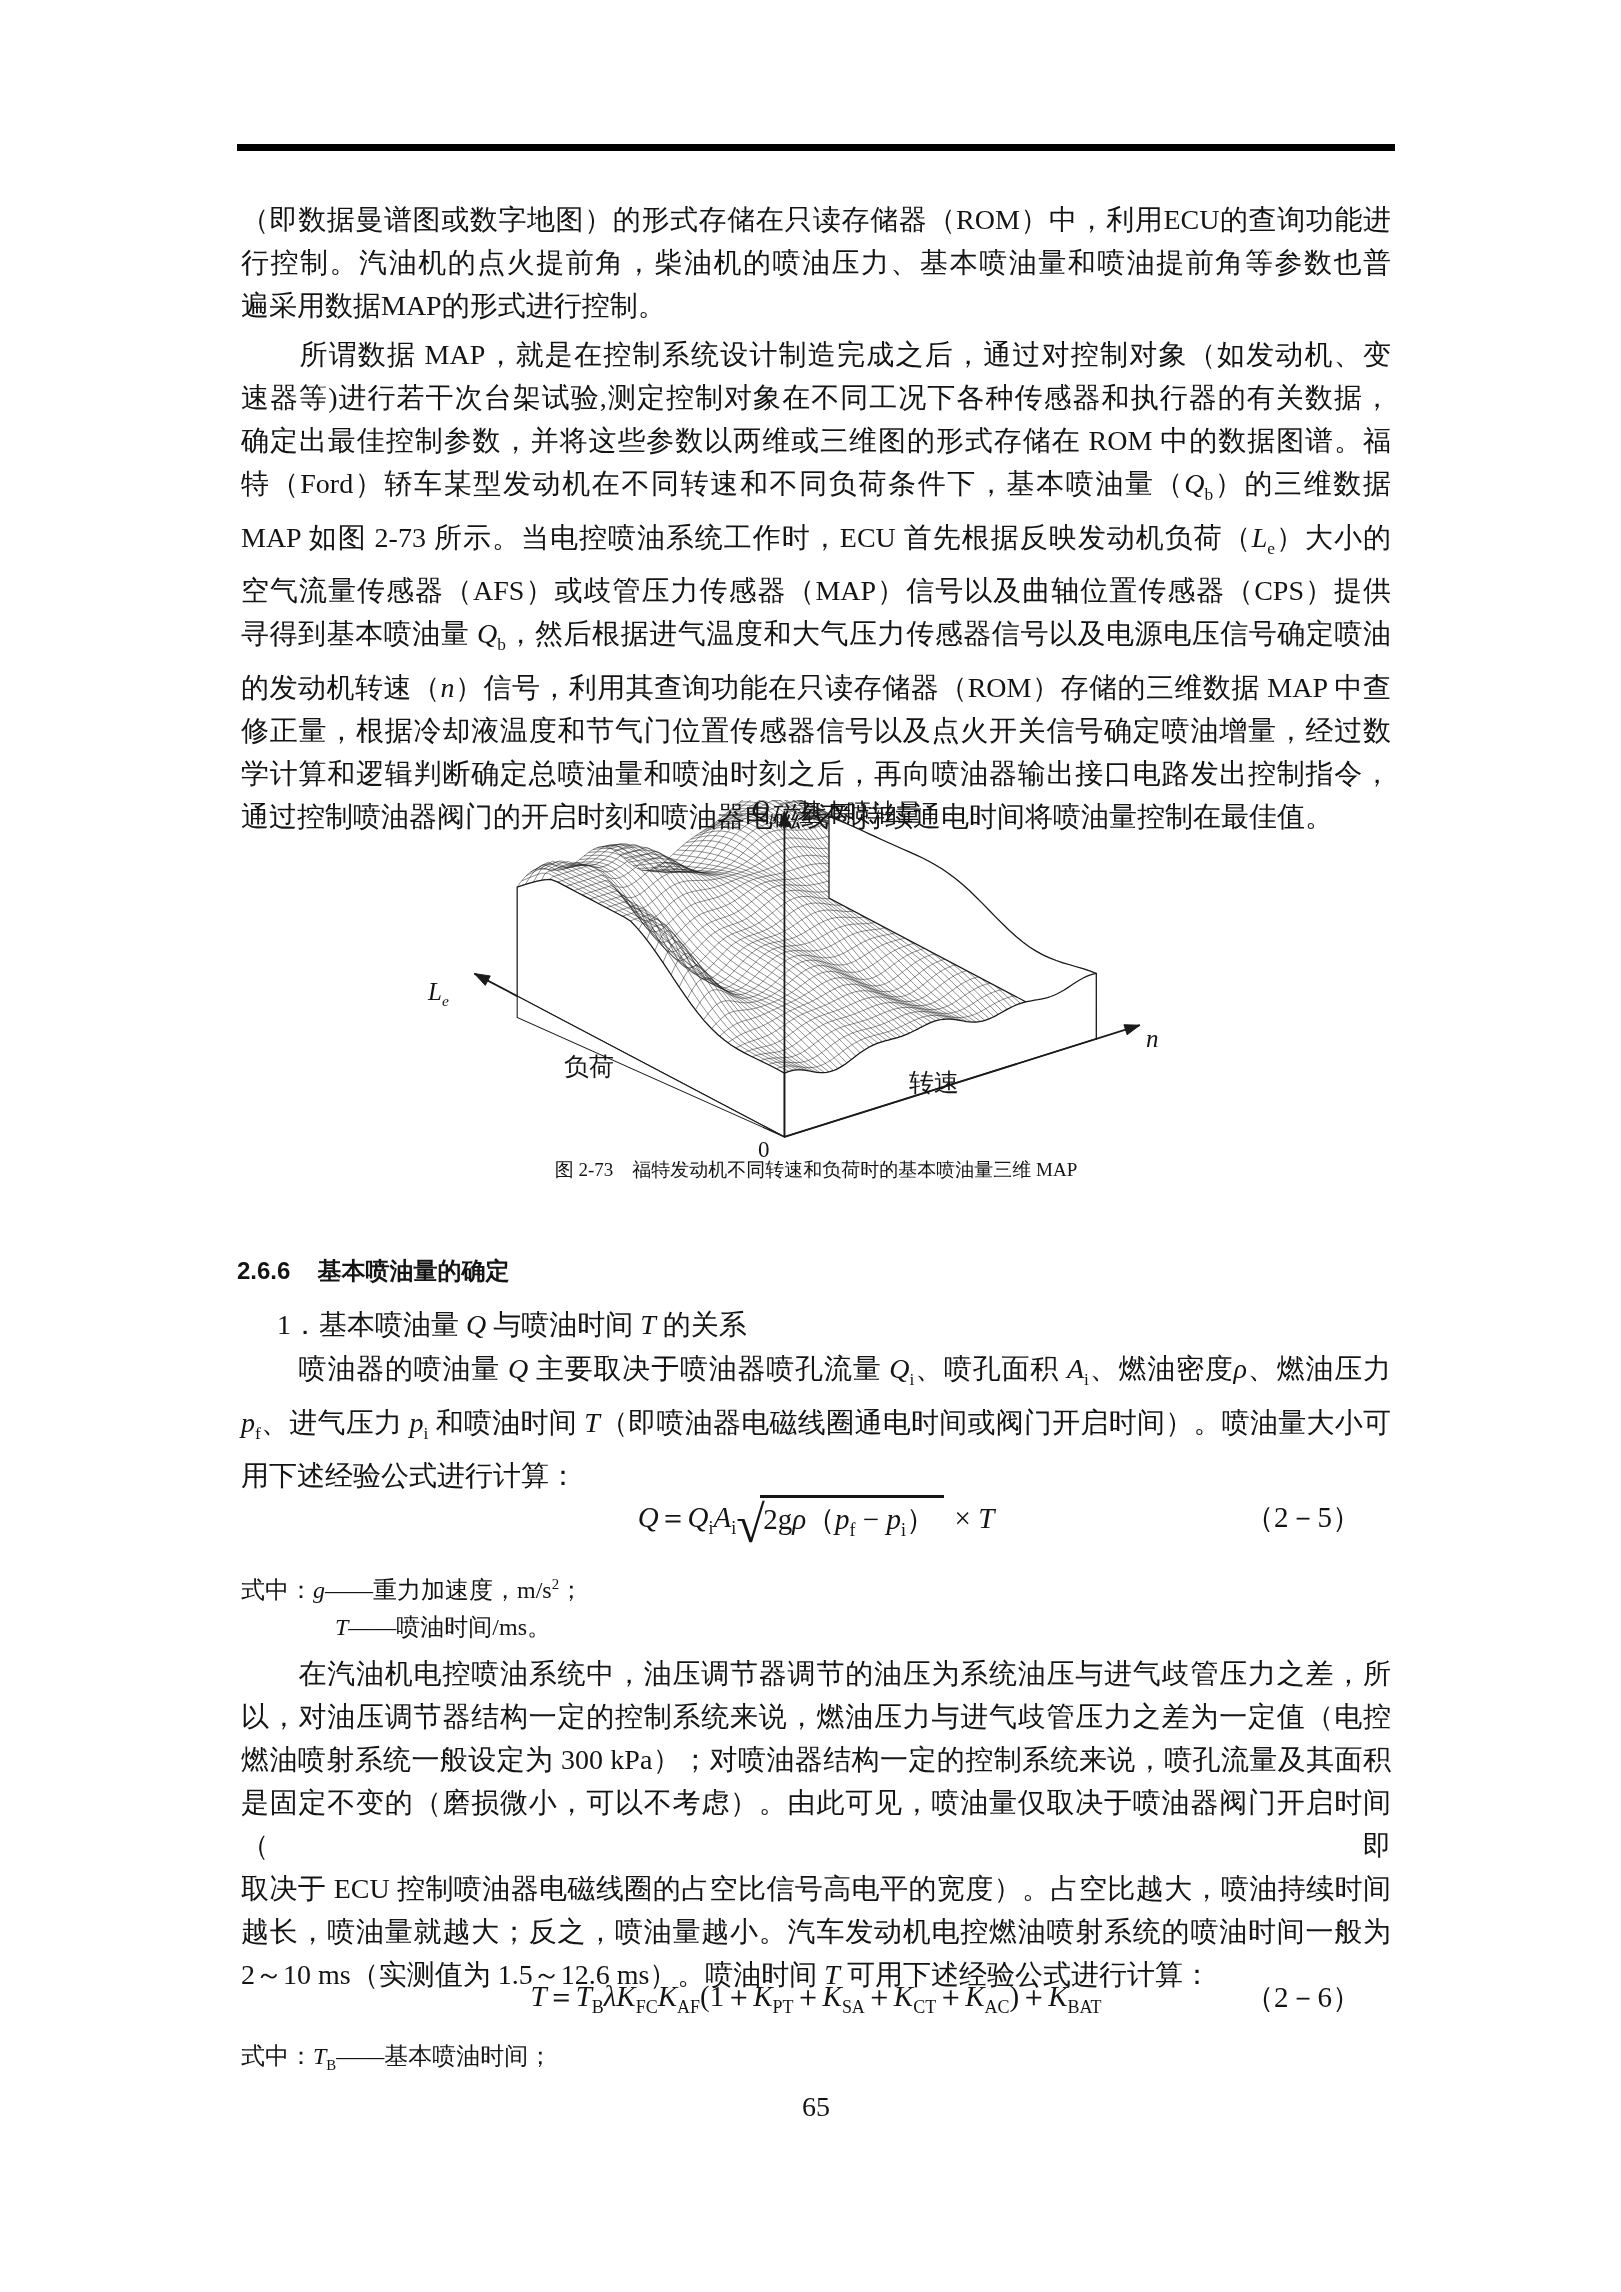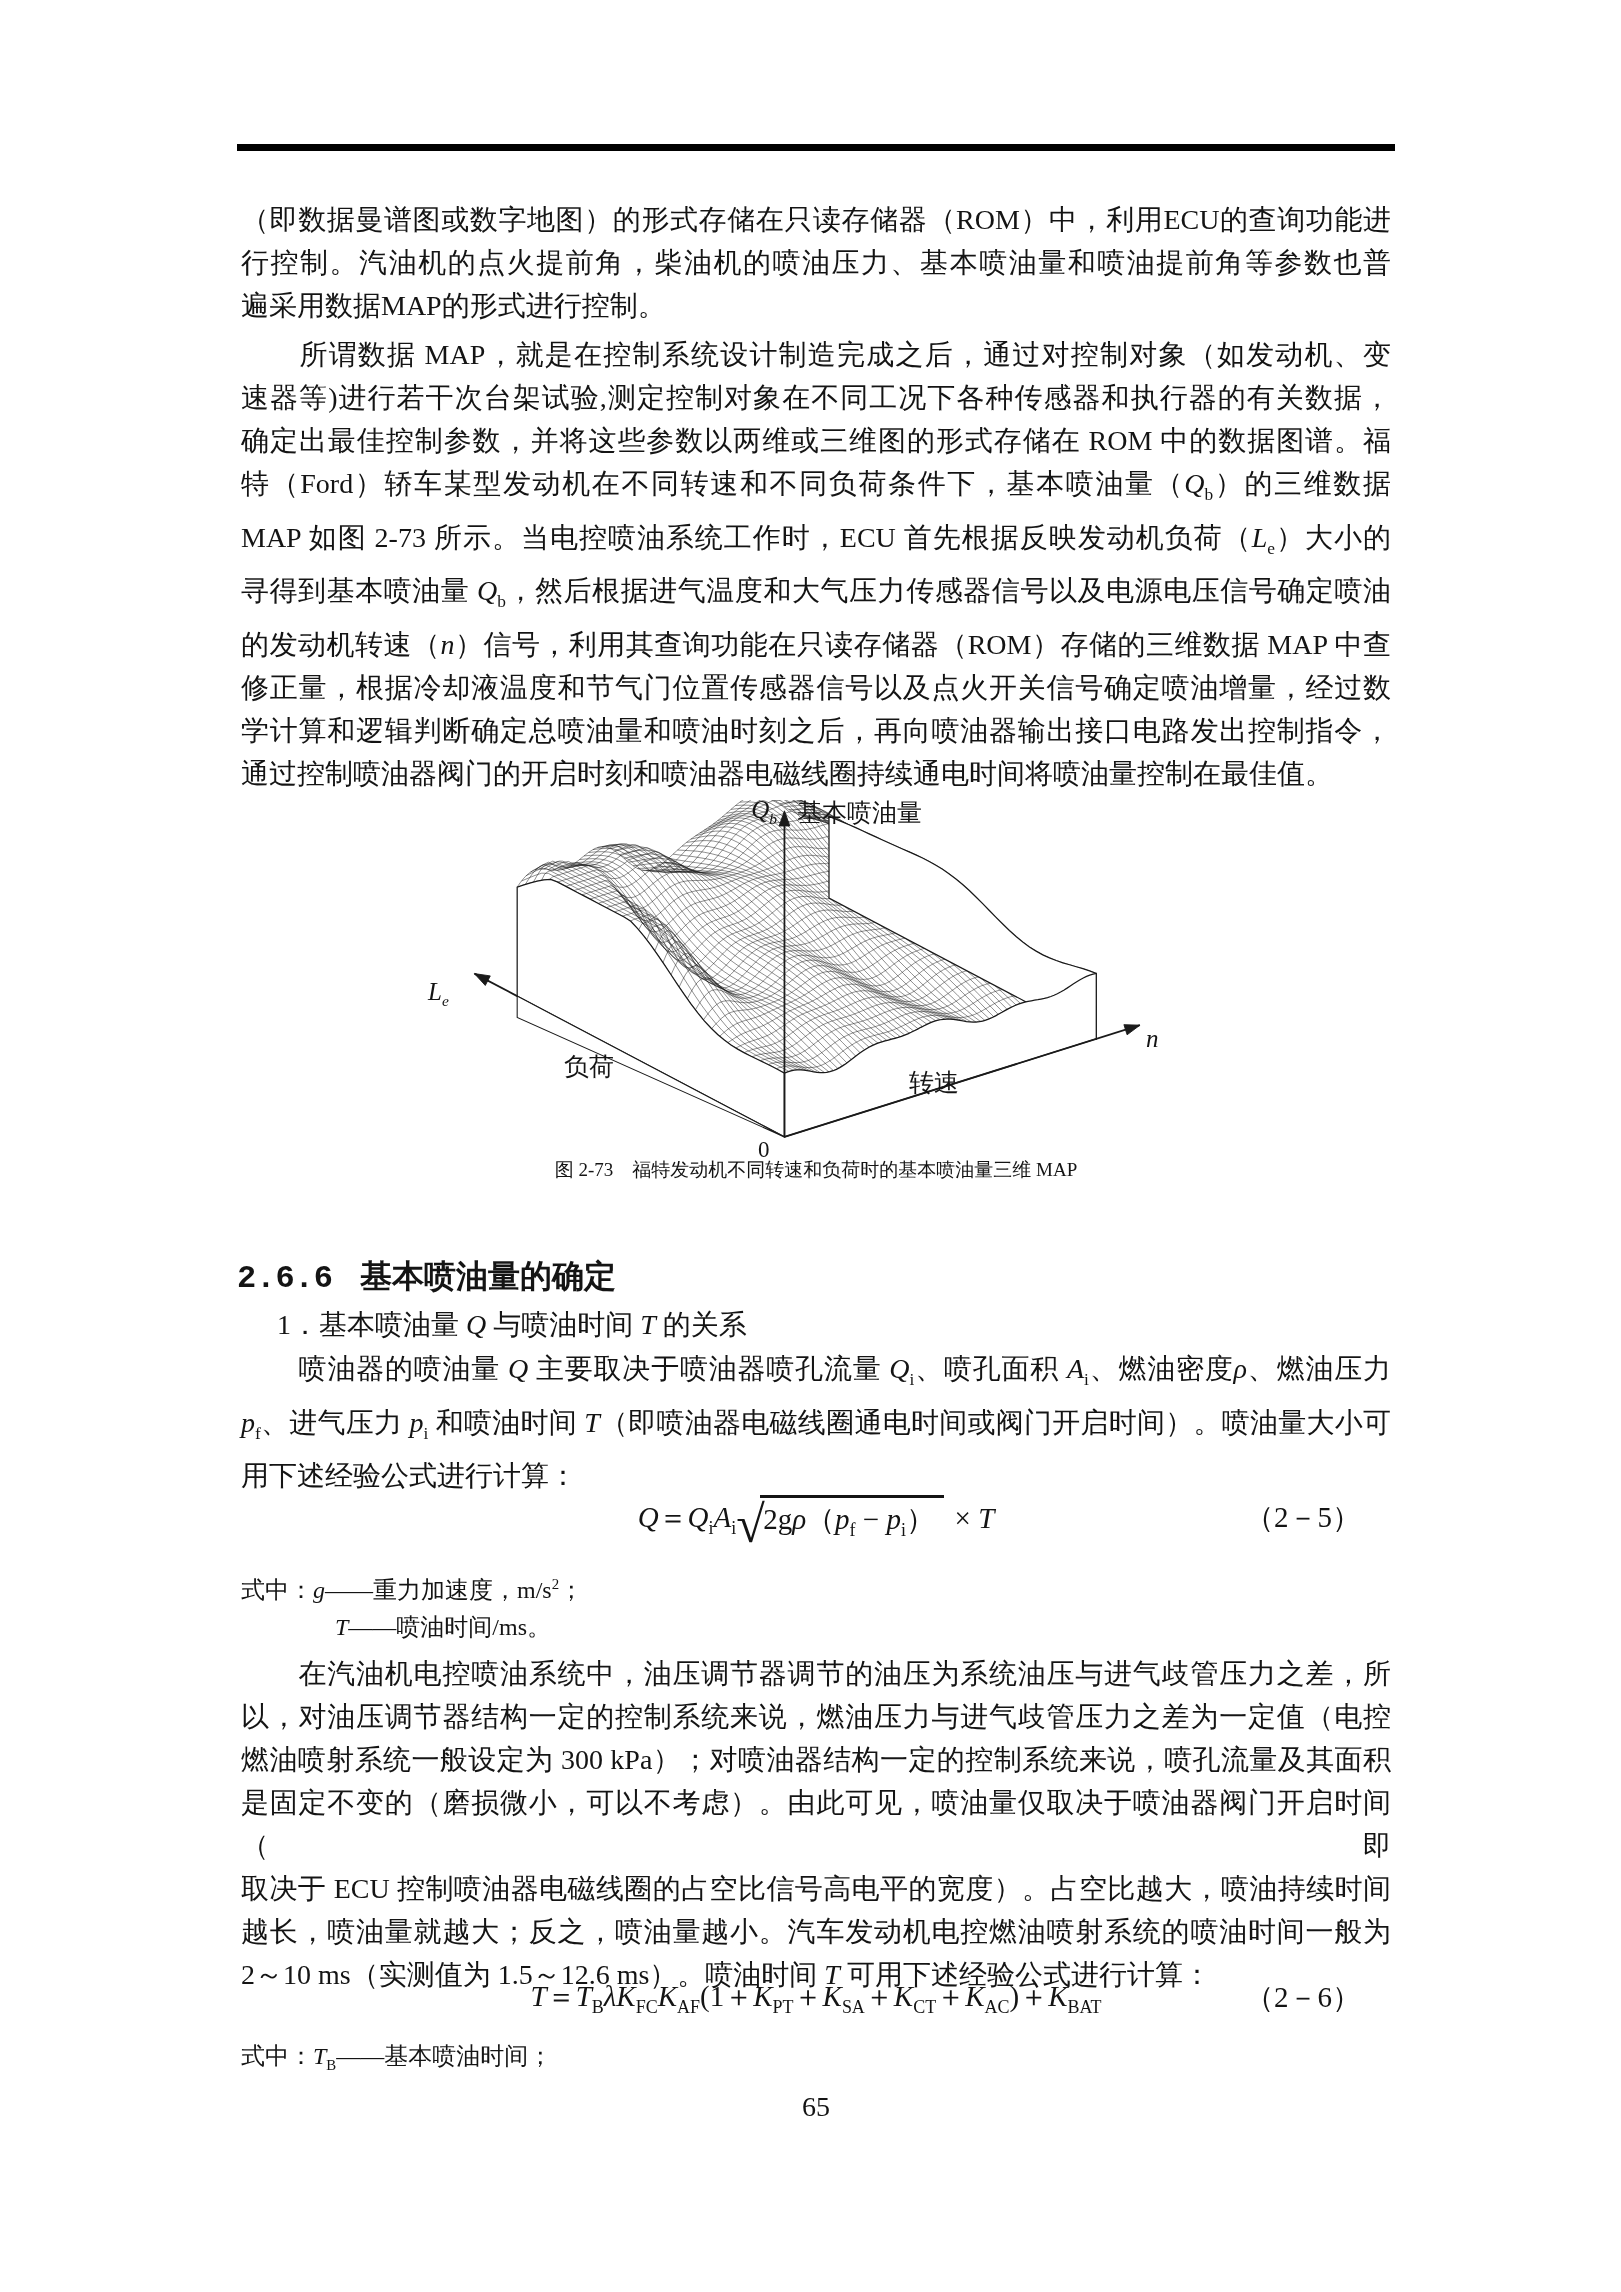--- a/index.html
+++ b/index.html
@@ -9,21 +9,21 @@
     overflow:hidden;
   }
   .abs{position:absolute;}
   .toprule{left:237px;top:144px;width:1158px;height:7.1px;background:#000;}
   .textblock{left:241px;width:1150px;font-size:28px;line-height:43px;text-align:justify;}
   .tline{text-align:justify;text-align-last:justify;}
   .tline.tlast{text-align-last:left;}
   sub{font-size:0.62em;}
   sup{font-size:0.62em;}
   i{font-style:italic;}
-  .sec-heading{left:237px;top:1255px;font-size:32px;font-weight:bold;font-family:Liberation Mono, monospace;}
+  .sec-heading{left:237px;top:1255px;font-size:24px;font-weight:bold;font-family:Liberation Sans, sans-serif;}
   .sec-heading .sec-title{margin-left:27px;}
   .subitem{left:241px;top:1306px;width:1150px;font-size:28px;text-indent:36px;}
   .eqrow{left:241px;width:1150px;display:flex;align-items:center;justify-content:center;font-size:29px;}
   .eqrow .eqnum{position:absolute;right:30px;top:50%;transform:translateY(-50%);}
   .rsign{font-size:52px;line-height:0;position:relative;top:7.1px;margin-right:-5.3px;font-weight:normal;}
   .radicand{display:inline-block;border-top:3.6px solid #141414;padding:1.8px 9px 0 3.6px;}
   .eqtail{margin-left:10.7px;}
   .note{left:241px;width:1150px;font-size:24px;line-height:43px;}
   .note-cont{padding-left:94px;}
   .figwrap{left:339px;top:800px;width:980px;height:370px;}
@@ -43,20 +43,21 @@
     <div class="tline">行控制。汽油机的点火提前角，柴油机的喷油压力、基本喷油量和喷油提前角等参数也普</div>
     <div class="tline tlast">遍采用数据MAP的形式进行控制。</div>
   </div>
 
 <div class="abs textblock" style="top:333px">
     <div class="tline">　　所谓数据 MAP，就是在控制系统设计制造完成之后，通过对控制对象（如发动机、变</div>
     <div class="tline">速器等)进行若干次台架试验,测定控制对象在不同工况下各种传感器和执行器的有关数据，</div>
     <div class="tline">确定出最佳控制参数，并将这些参数以两维或三维图的形式存储在 ROM 中的数据图谱。福</div>
     <div class="tline">特（Ford）轿车某型发动机在不同转速和不同负荷条件下，基本喷油量（<i>Q</i><sub>b</sub>）的三维数据</div>
     <div class="tline">MAP 如图 2-73 所示。当电控喷油系统工作时，ECU 首先根据反映发动机负荷（<i>L</i><sub>e</sub>）大小的</div>
+    <div class="tline">空气流量传感器（AFS）或歧管压力传感器（MAP）信号以及曲轴位置传感器（CPS）提供</div>
     <div class="tline">寻得到基本喷油量 <i>Q</i><sub>b</sub>，然后根据进气温度和大气压力传感器信号以及电源电压信号确定喷油</div>
     <div class="tline">的发动机转速（<i>n</i>）信号，利用其查询功能在只读存储器（ROM）存储的三维数据 MAP 中查</div>
     <div class="tline">修正量，根据冷却液温度和节气门位置传感器信号以及点火开关信号确定喷油增量，经过数</div>
     <div class="tline">学计算和逻辑判断确定总喷油量和喷油时刻之后，再向喷油器输出接口电路发出控制指令，</div>
     <div class="tline tlast">通过控制喷油器阀门的开启时刻和喷油器电磁线圈持续通电时间将喷油量控制在最佳值。</div>
   </div>
 
 <div class="abs figwrap">
   <svg id="mesh-svg" width="980" height="370" viewBox="0 0 1100 415">
       <polyline points="500.0,306.5 503.6,305.0 507.3,303.8 510.9,303.1 514.6,302.7 518.2,302.7 521.9,303.1 525.5,303.6 529.2,304.3 532.8,305.0 536.5,305.5 540.1,305.8 543.8,305.9 547.4,305.6 551.0,304.8 554.7,303.7 558.3,302.2 562.0,300.2 565.6,298.0 569.3,295.5 572.9,292.8 576.6,290.0 580.2,287.2 583.9,284.5 587.5,281.9 591.1,279.6 594.8,277.4 598.4,275.5 602.1,273.9 605.7,272.5 609.4,271.3 613.0,270.2 616.7,269.3 620.3,268.3 624.0,267.3 627.6,266.3 631.3,265.1 634.9,263.8 638.5,262.3 642.2,260.6 645.8,258.8 649.5,257.0 653.1,255.0 656.8,253.2 660.4,251.4 664.1,249.8 667.7,248.4 671.4,247.3 675.0,246.5 678.6,246.0 682.3,245.8 685.9,245.9 689.6,246.2 693.2,246.7 696.9,247.3 700.5,247.9 704.2,248.5 707.8,248.9 711.5,249.1 715.1,249.1 718.8,248.7 722.4,248.0 726.0,246.9 729.7,245.6 733.3,244.0 737.0,242.1 740.6,240.1 744.3,238.1 747.9,236.0 751.6,234.0 755.2,232.2 758.9,230.5 762.5,229.0 766.1,227.8 769.8,226.8 773.4,225.9 777.1,225.2 780.7,224.6 784.4,224.0 788.0,223.3 791.7,222.5 795.3,221.6 799.0,220.4 802.6,219.0 806.3,217.3 809.9,215.4 813.5,213.3 817.2,211.0 820.8,208.6 824.5,206.2 828.1,203.9 831.8,201.7 835.4,199.6 839.1,197.9 842.7,196.5 846.4,195.4 850.0,194.6" fill="none" stroke="#1a1a1a" stroke-width="0.55"></polyline>

